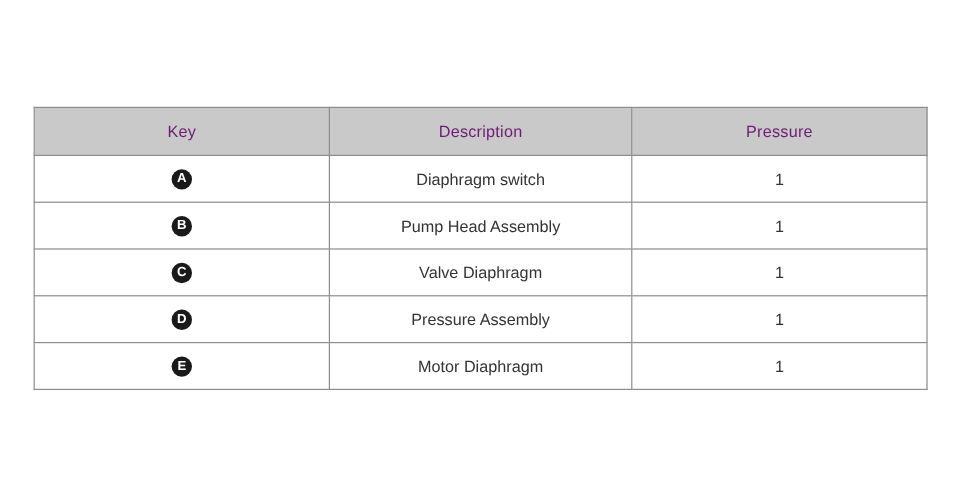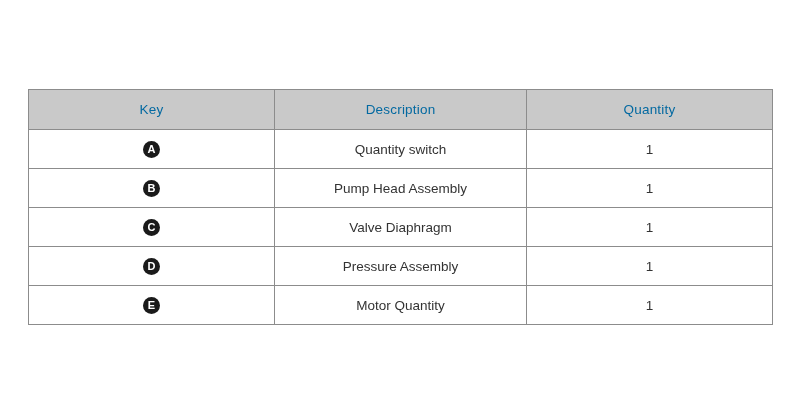--- a/index.html
+++ b/index.html
@@ -26,21 +26,21 @@
     border-collapse: collapse;
     width: 744px;
     table-layout: fixed;
   }
   table.parts-table col.col-key { width: 246px; }
   table.parts-table col.col-desc { width: 252px; }
   table.parts-table col.col-qty { width: 246px; }
 
   table.parts-table th {
     background: #c9c9c9;
-    color: #0369a1;
+    color: #701a75;
     font-weight: normal;
     font-size: 13.5px;
     height: 37px;
     border: 1px solid #8c8c8c;
     text-align: center;
     vertical-align: middle;
     letter-spacing: 0.2px;
   }
   table.parts-table td {
     background: #ffffff;
@@ -76,29 +76,29 @@
     <table class="parts-table">
       <colgroup>
         <col class="col-key">
         <col class="col-desc">
         <col class="col-qty">
       </colgroup>
       <thead>
         <tr>
           <th>Key</th>
           <th>Description</th>
-          <th>Quantity</th>
+          <th>Pressure</th>
         </tr>
       </thead>
       <tbody>
         <tr>
           <td>
             <span class="key-badge">A</span>
           </td>
-          <td class="cell-desc">Quantity switch</td>
+          <td class="cell-desc">Diaphragm switch</td>
           <td class="cell-qty">1</td>
         </tr>
         <tr>
           <td>
             <span class="key-badge">B</span>
           </td>
           <td class="cell-desc">Pump Head Assembly</td>
           <td class="cell-qty">1</td>
         </tr>
         <tr>
@@ -112,19 +112,19 @@
           <td>
             <span class="key-badge">D</span>
           </td>
           <td class="cell-desc">Pressure Assembly</td>
           <td class="cell-qty">1</td>
         </tr>
         <tr>
           <td>
             <span class="key-badge">E</span>
           </td>
-          <td class="cell-desc">Motor Quantity</td>
+          <td class="cell-desc">Motor Diaphragm</td>
           <td class="cell-qty">1</td>
         </tr>
       </tbody>
     </table>
   </div>
 </div>
 
 </body></html>

